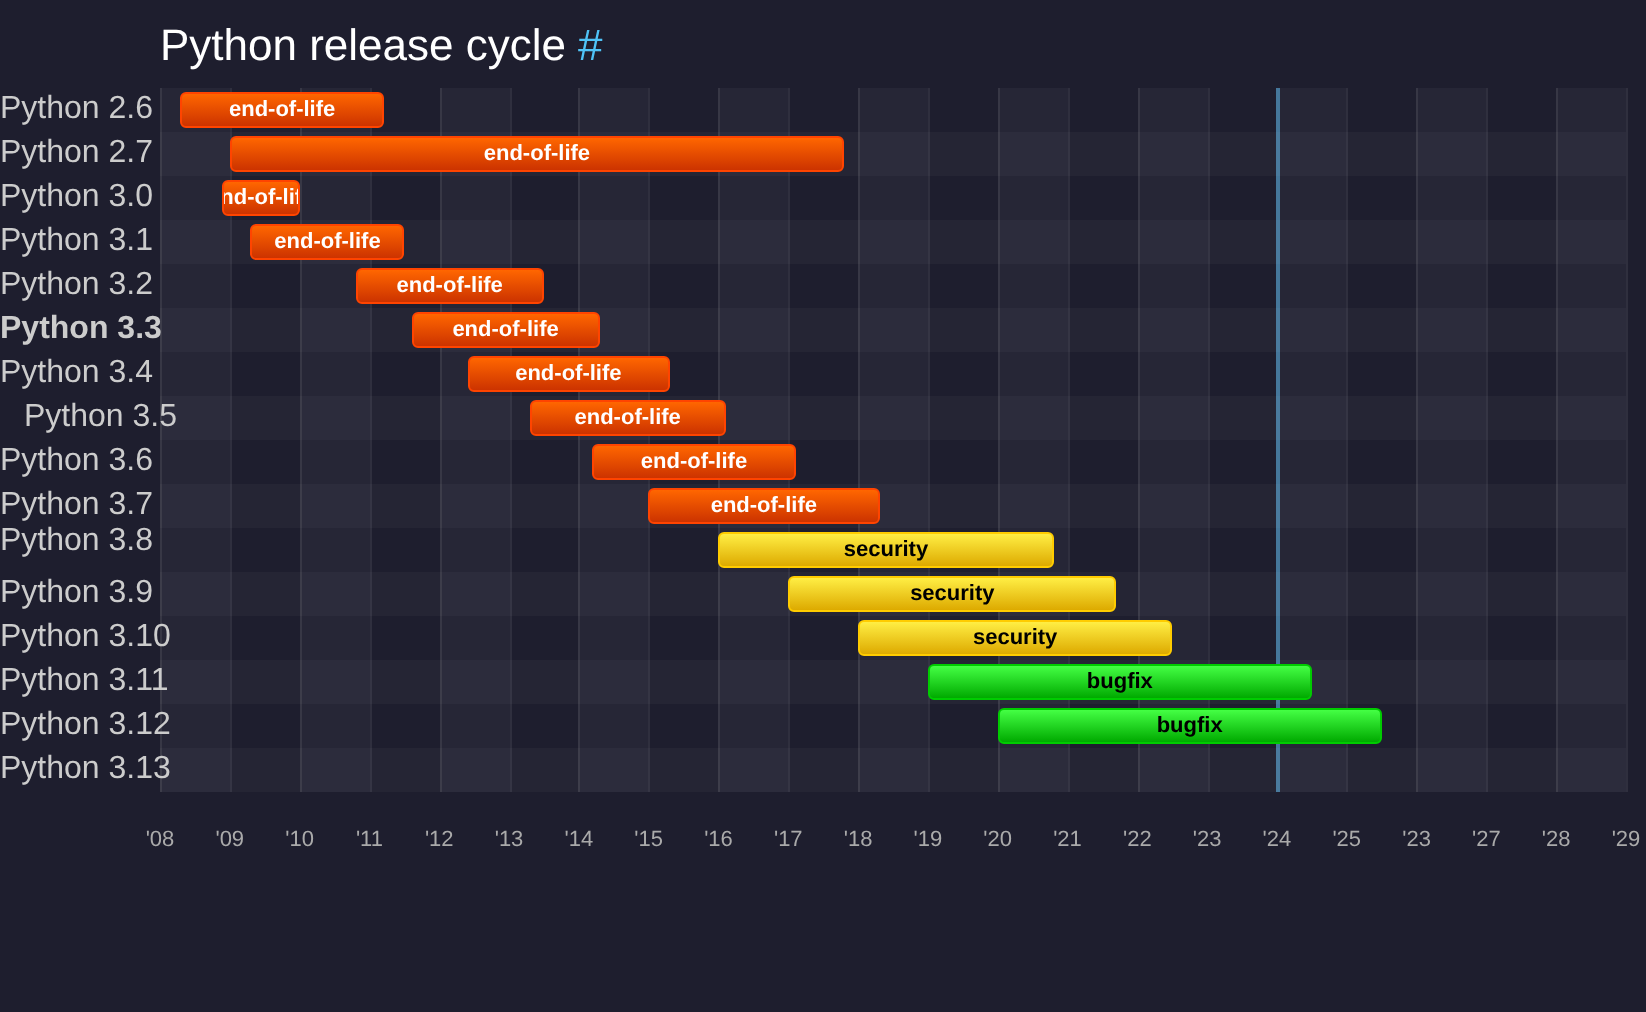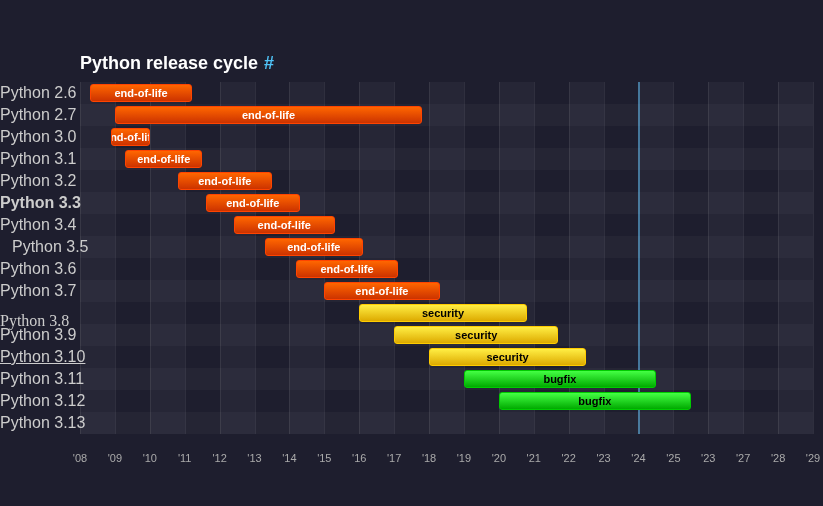--- a/index.html
+++ b/index.html
@@ -14,26 +14,25 @@
 
     .chart-container {
       width: 823px;
       height: 506px;
       background: #1e1e2e;
       position: relative;
       padding: 10px 10px 40px 80px;
     }
 
     .chart-title {
-      font-size: 18px;
-      font-weight: bold;
+      font-size: 22px;
+      font-weight: normal;
       color: #fff;
       margin-bottom: 8px;
       padding-left: 0px;
-      margin-top: 43px;
     }
     .chart-title .hash {
       color: #4fc3f7;
       margin-left: 6px;
     }
 
     .chart-area {
       position: relative;
       width: 100%;
       height: calc(100% - 36px);
@@ -214,27 +213,27 @@
       <div class="chart-row" style="top: 154px;"></div>
       <div class="row-label" style="top: 154px; padding-left: 12px;">Python 3.5</div>
       <div class="bar eol" style="left: 184.995px; width: 97.7333px; top: 156px; position: absolute;">end-of-life</div>
       <div class="chart-row" style="top: 176px;"></div>
       <div class="row-label" style="top: 176px;">Python 3.6</div>
       <div class="bar eol" style="left: 216.41px; width: 101.224px; top: 178px; position: absolute;">end-of-life</div>
       <div class="chart-row" style="top: 198px;"></div>
       <div class="row-label" style="top: 198px;">Python 3.7</div>
       <div class="bar eol" style="left: 244.333px; width: 115.186px; top: 200px; position: absolute;">end-of-life</div>
       <div class="chart-row" style="top: 220px;"></div>
-      <div class="row-label" style="top: 228px; font-family: Liberation Serif, serif;">Python 3.8</div>
+      <div class="row-label" style="top: 216px;">Python 3.8</div>
       <div class="bar security" style="left: 279.238px; width: 167.543px; top: 222px; position: absolute;">security</div>
       <div class="chart-row" style="top: 242px;"></div>
       <div class="row-label" style="top: 242px;">Python 3.9</div>
       <div class="bar security" style="left: 314.143px; width: 164.052px; top: 244px; position: absolute;">security</div>
       <div class="chart-row" style="top: 264px;"></div>
-      <div class="row-label" style="top: 264px; text-decoration: underline;">Python 3.10</div>
+      <div class="row-label" style="top: 264px;">Python 3.10</div>
       <div class="bar security" style="left: 349.048px; width: 157.071px; top: 266px; position: absolute;">security</div>
       <div class="chart-row" style="top: 286px;"></div>
       <div class="row-label" style="top: 286px;">Python 3.11</div>
       <div class="bar bugfix" style="left: 383.952px; width: 191.976px; top: 288px; position: absolute;">bugfix</div>
       <div class="chart-row" style="top: 308px;"></div>
       <div class="row-label" style="top: 308px;">Python 3.12</div>
       <div class="bar bugfix" style="left: 418.857px; width: 191.976px; top: 310px; position: absolute;">bugfix</div>
       <div class="chart-row" style="top: 330px;"></div>
       <div class="row-label" style="top: 330px;">Python 3.13</div>
     </div>

